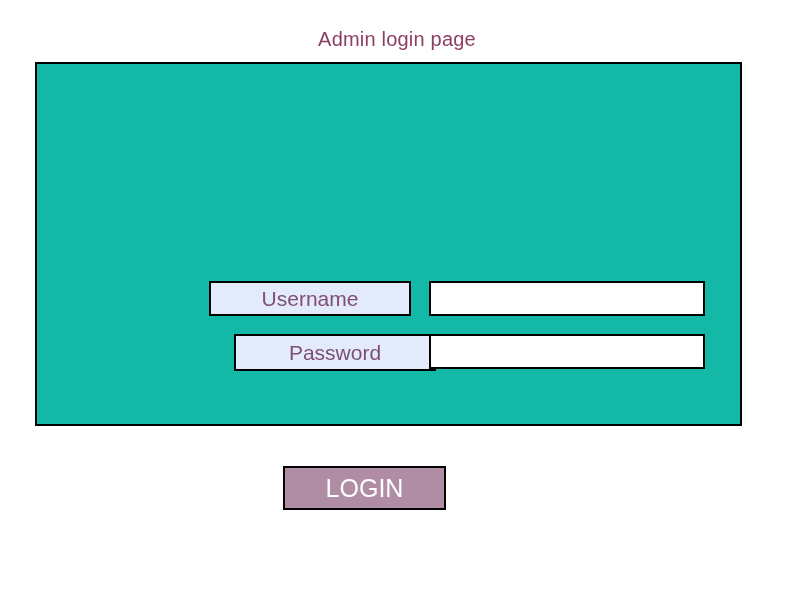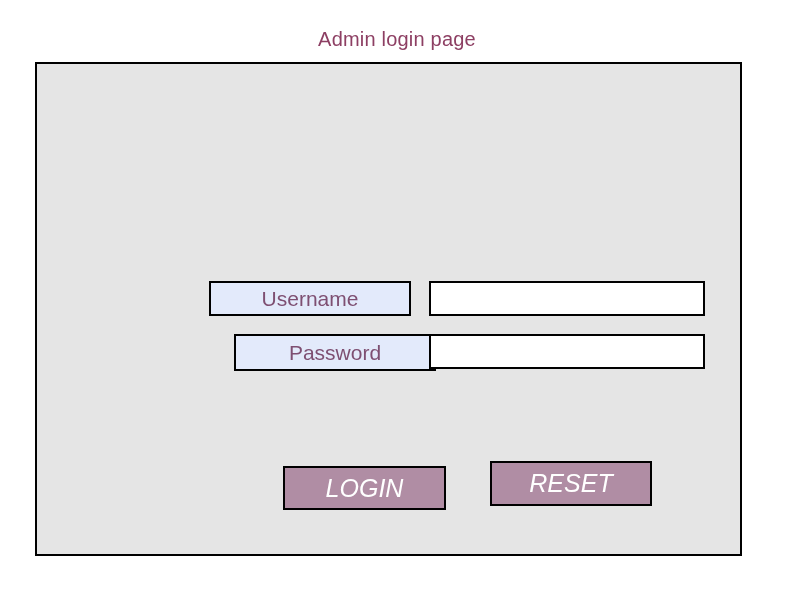--- a/index.html
+++ b/index.html
@@ -37,22 +37,22 @@
     letter-spacing: 0.2px;
     white-space: nowrap;
   }
 
   
   #form-panel {
     position: absolute;
     left: 35px;
     top: 62px;
     width: 707px;
-    height: 494px;
-    background: #e5e5e5;
+    height: 364px;
+    background: #14b8a6;
     border: 2px solid #000000;
     box-sizing: border-box;
   }
 
   
   .field-label {
     position: absolute;
     background: #e3eafb;
     border: 2px solid #000000;
     box-sizing: border-box;
@@ -113,21 +113,20 @@
     color: #ffffff;
     font-size: 25px;
     font-family: "Liberation Sans", sans-serif;
     text-align: center;
     white-space: nowrap;
     display: flex;
     align-items: center;
     justify-content: center;
     cursor: pointer;
     padding: 0;
-    font-style: italic;
   }
 
   #btn-login {
     left: 246px;
     top: 402px;
     width: 163px;
     height: 44px;
   }
 
   #btn-reset {
@@ -149,16 +148,15 @@
     <div class="field-label" id="label-username">Username</div>
 
     <input class="field-input" id="input-username" type="text" value="" style="">
 
     <div class="field-label" id="label-password">Password</div>
 
     <input class="field-input" id="input-password" type="password" value="" style="">
 
     <button class="action-button" id="btn-login">LOGIN</button>
 
-    <button class="action-button" id="btn-reset">RESET</button>
 
   </div>
 </div>
 
 </body></html>

